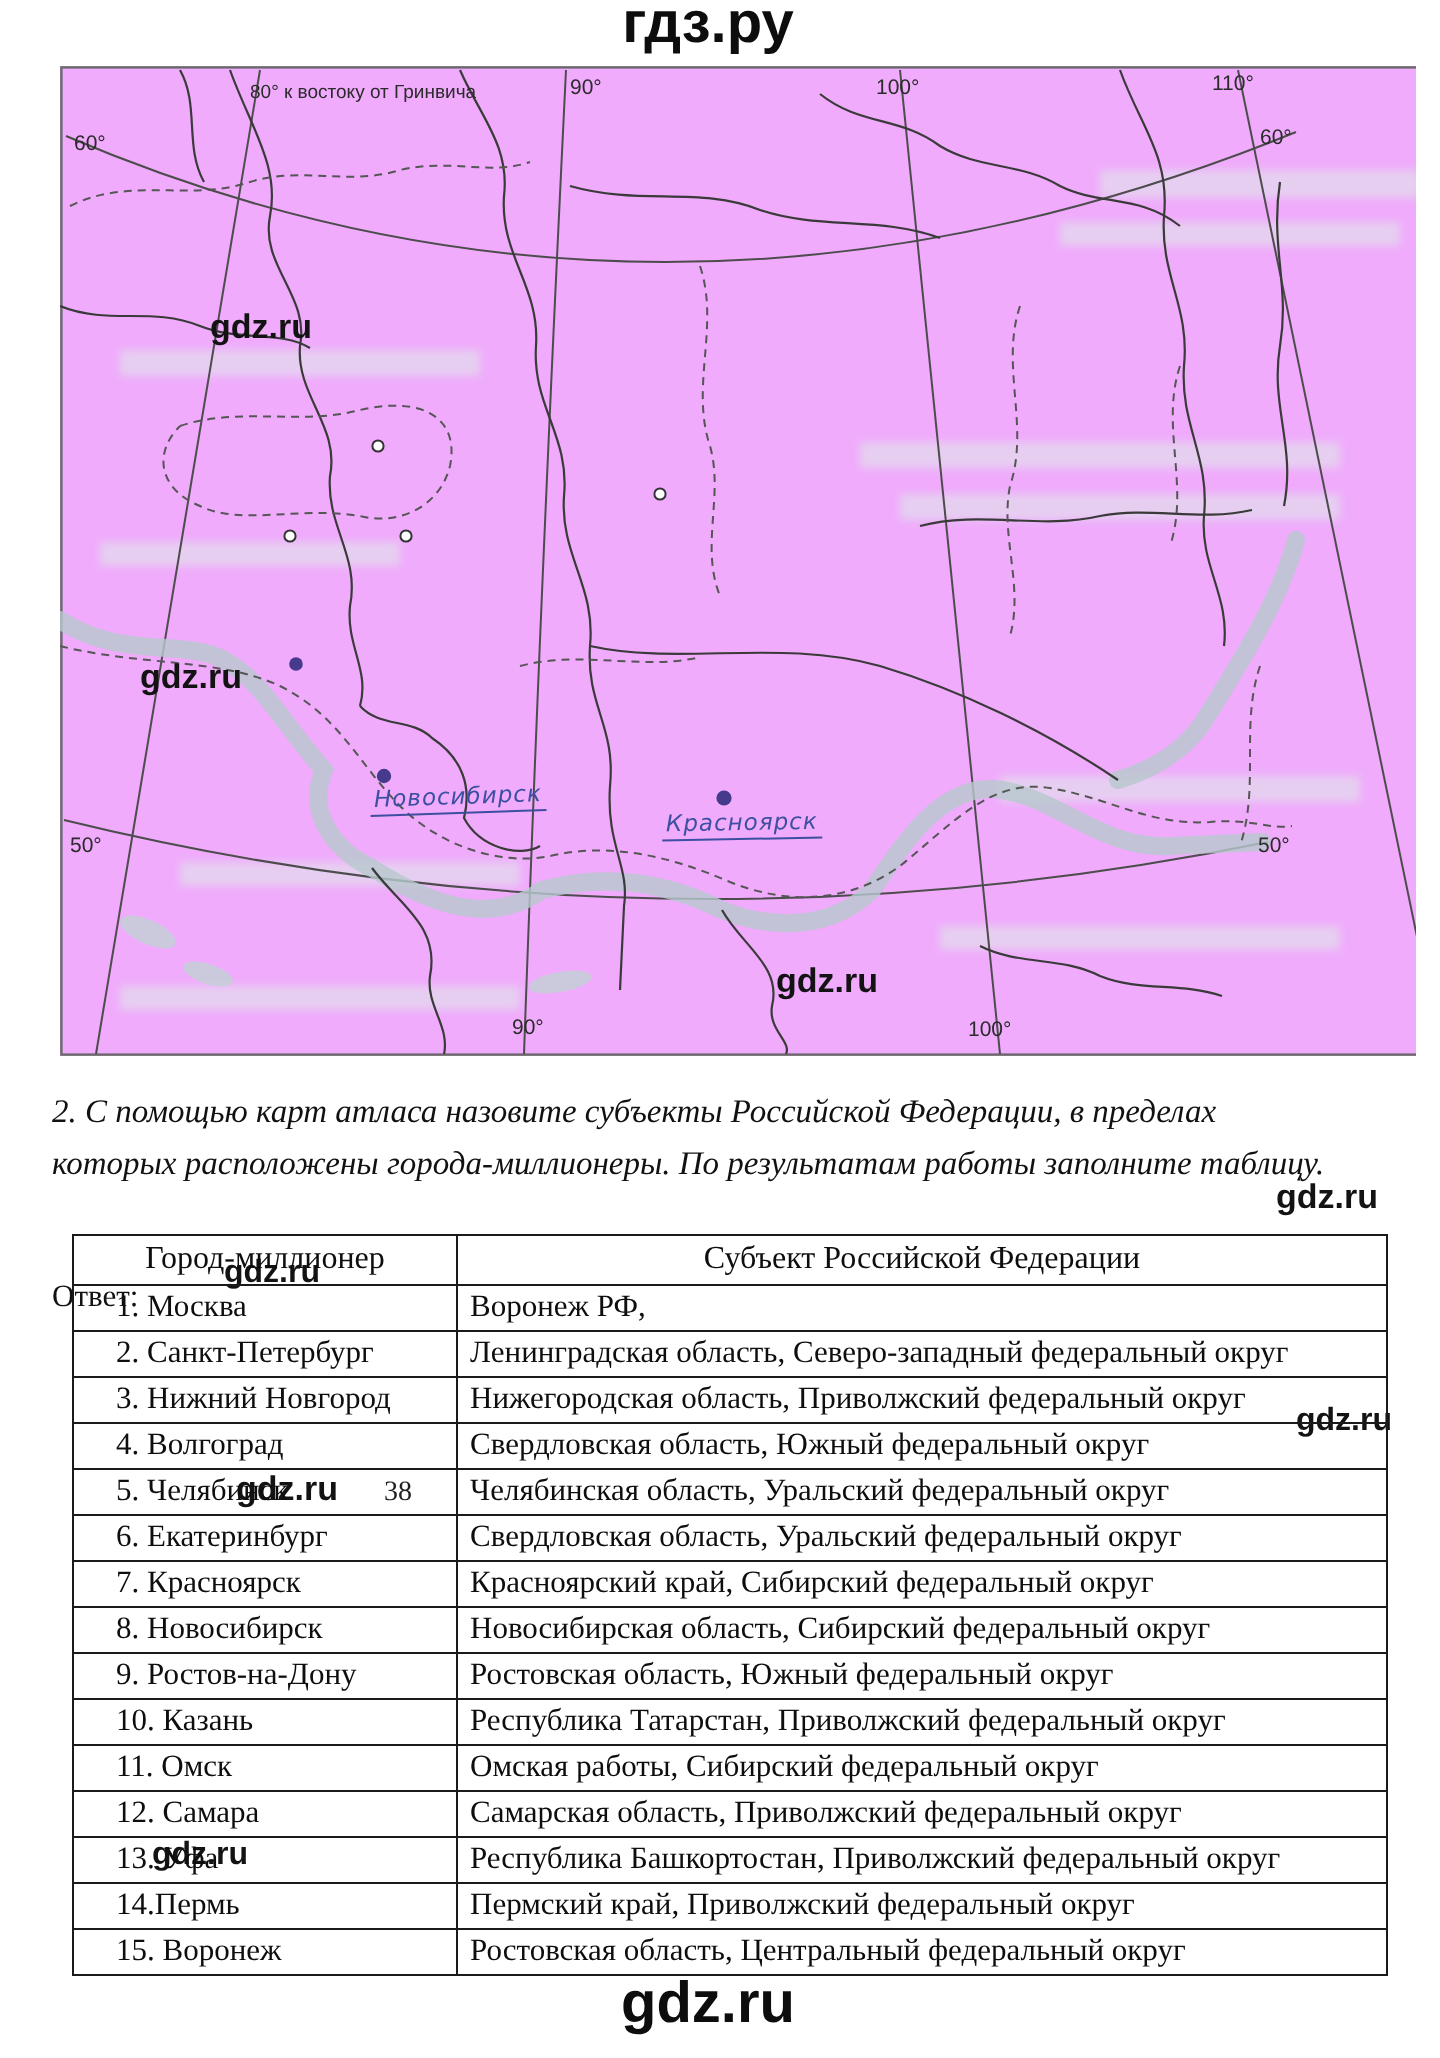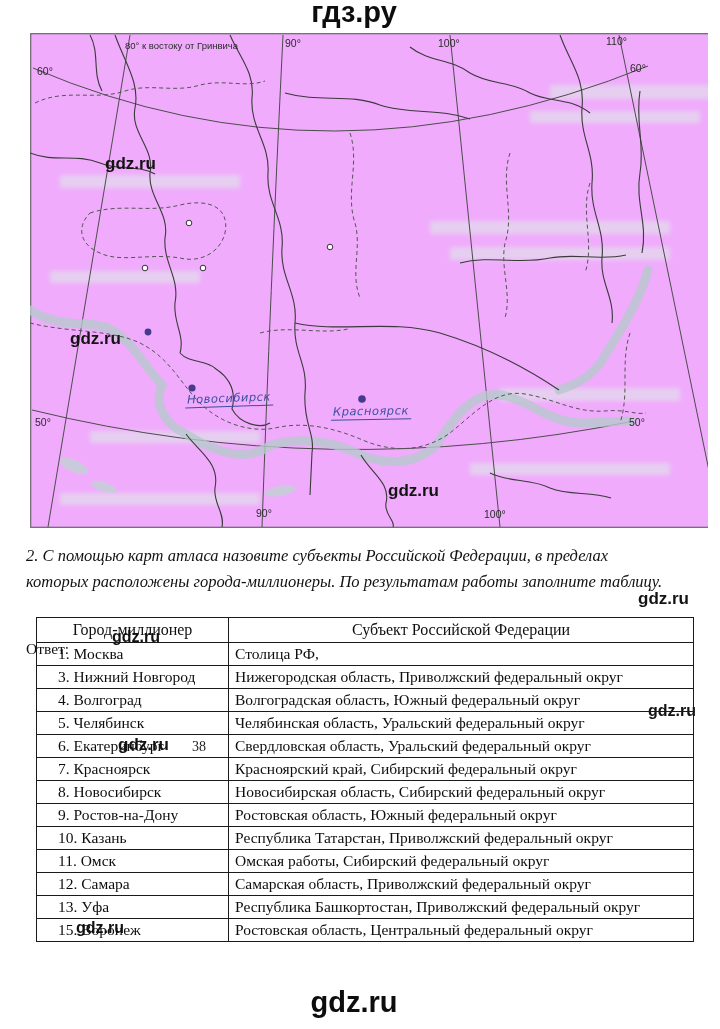--- a/index.html
+++ b/index.html
@@ -166,29 +166,33 @@
         <col class="col1">
         <col>
       </colgroup>
     <tbody>
         <tr>
       <th>Город-миллионер</th>
       <th>Субъект Российской Федерации</th>
     </tr>
     <tr>
           <td class="c1">1.  Москва</td>
-          <td>Столица РФ,</td>
+          <td>Воронеж РФ,</td>
+        </tr>
+    <tr>
+          <td class="c1">2.  Санкт-Петербург</td>
+          <td>Ленинградская область, Северо-западный федеральный округ</td>
         </tr>
     <tr>
           <td class="c1">3.  Нижний Новгород</td>
           <td>Нижегородская область, Приволжский федеральный округ</td>
         </tr>
     <tr>
           <td class="c1">4.  Волгоград</td>
-          <td>Волгоградская область, Южный федеральный округ</td>
+          <td>Свердловская область, Южный федеральный округ</td>
         </tr>
     <tr>
           <td class="c1">5.  Челябинск</td>
           <td>Челябинская область, Уральский федеральный округ</td>
         </tr>
     <tr>
           <td class="c1">6.  Екатеринбург</td>
           <td>Свердловская область, Уральский федеральный округ</td>
         </tr>
     <tr>
@@ -213,20 +217,24 @@
         </tr>
     <tr>
           <td class="c1">12. Самара</td>
           <td>Самарская область, Приволжский федеральный округ</td>
         </tr>
     <tr>
           <td class="c1">13. Уфа</td>
           <td>Республика Башкортостан, Приволжский федеральный округ</td>
         </tr>
     <tr>
+          <td class="c1">14.Пермь</td>
+          <td>Пермский край,  Приволжский федеральный округ</td>
+        </tr>
+    <tr>
           <td class="c1">15. Воронеж</td>
           <td>Ростовская область, Центральный федеральный округ</td>
         </tr>
   </tbody>
     </table>
 
   <div class="logo bottom">gdz.ru</div>
 
 </div>
 

